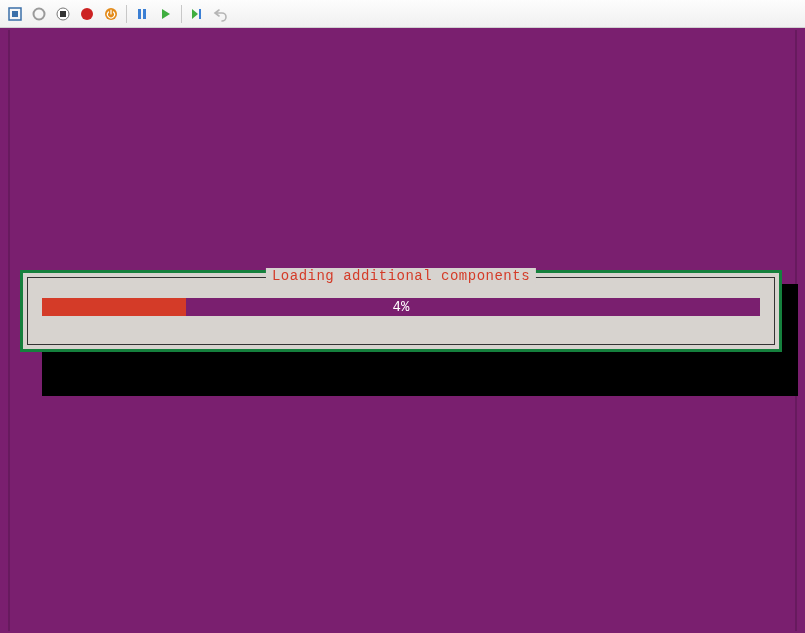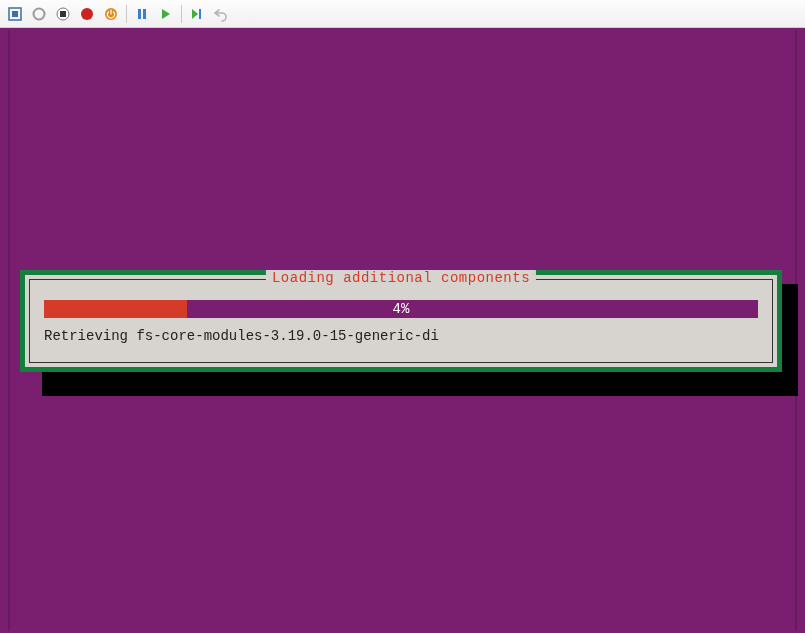--- a/index.html
+++ b/index.html
@@ -55,21 +55,21 @@
     width: 756px;
     height: 112px;
     background: #000;
   }
   .dialog {
     position: absolute;
     left: 20px;
     top: 242px;
     width: 762px;
     background: #d7d3cf;
-    border: 5px solid #15803d;
+    border: 3px solid #15803d;
     padding: 4px;
     font-family: "Courier New", monospace;
     font-size: 14px;
   }
   .dialog-inner {
     border: 1px solid #333;
     padding: 12px 14px 18px 14px;
     position: relative;
   }
   .dialog-title {
@@ -173,16 +173,15 @@
 <div class="vm-area">
   <div class="inner-border"></div>
   <div class="dialog-shadow"></div>
   <div class="dialog">
     <div class="dialog-inner">
       <div class="dialog-title">Loading additional components</div>
       <div class="progress-wrap">
         <div class="progress-fill" id="progress-fill" style="width: 20%;"></div>
         <div class="progress-label">4%</div>
       </div>
-      <div class="status-text">Retrieving fs-core-modules-3.19.0-15-generic-di</div>
     </div>
   </div>
 </div>
 
 </body></html>

